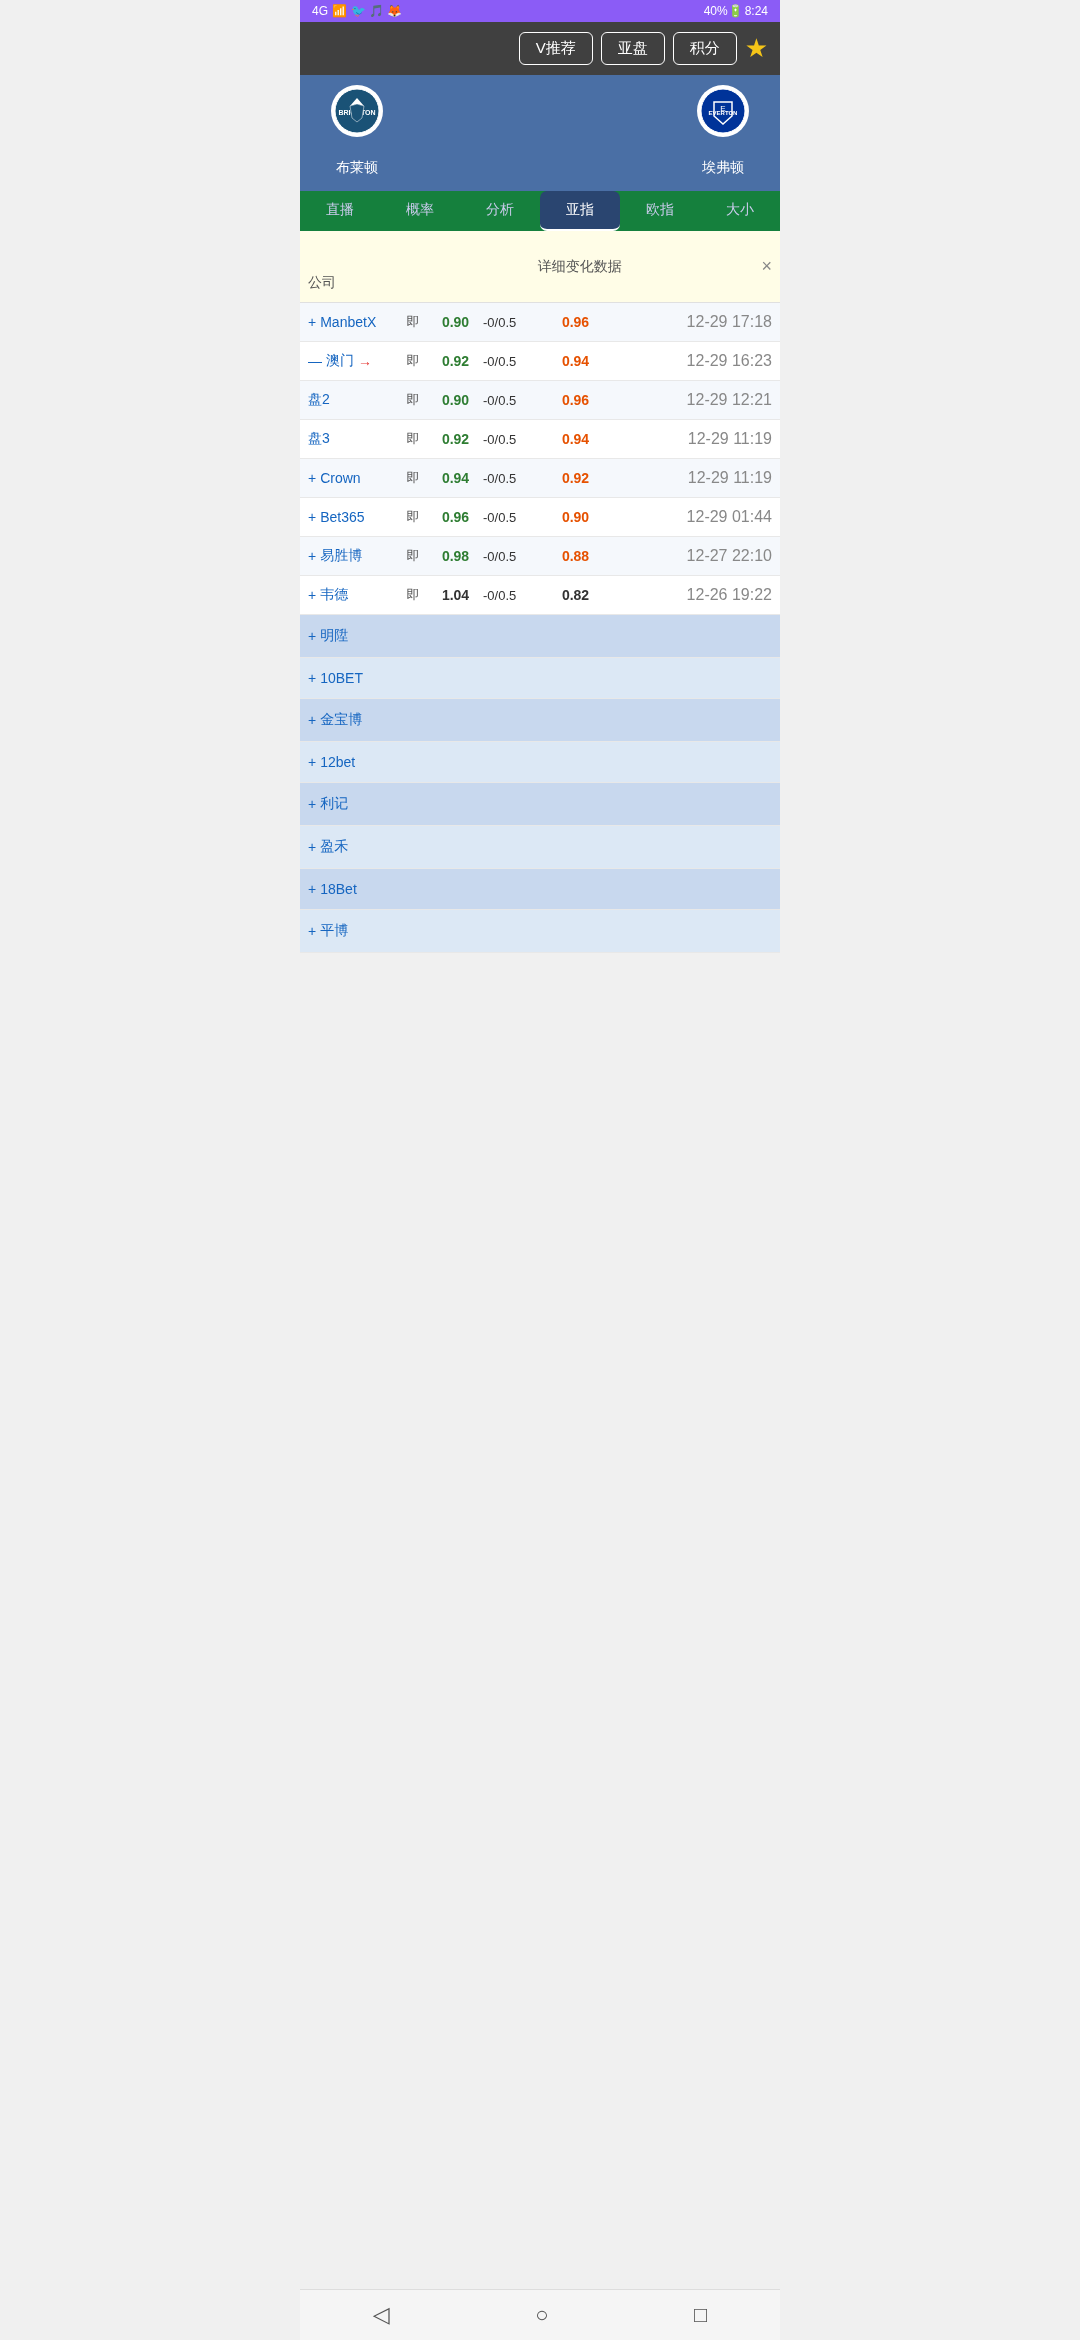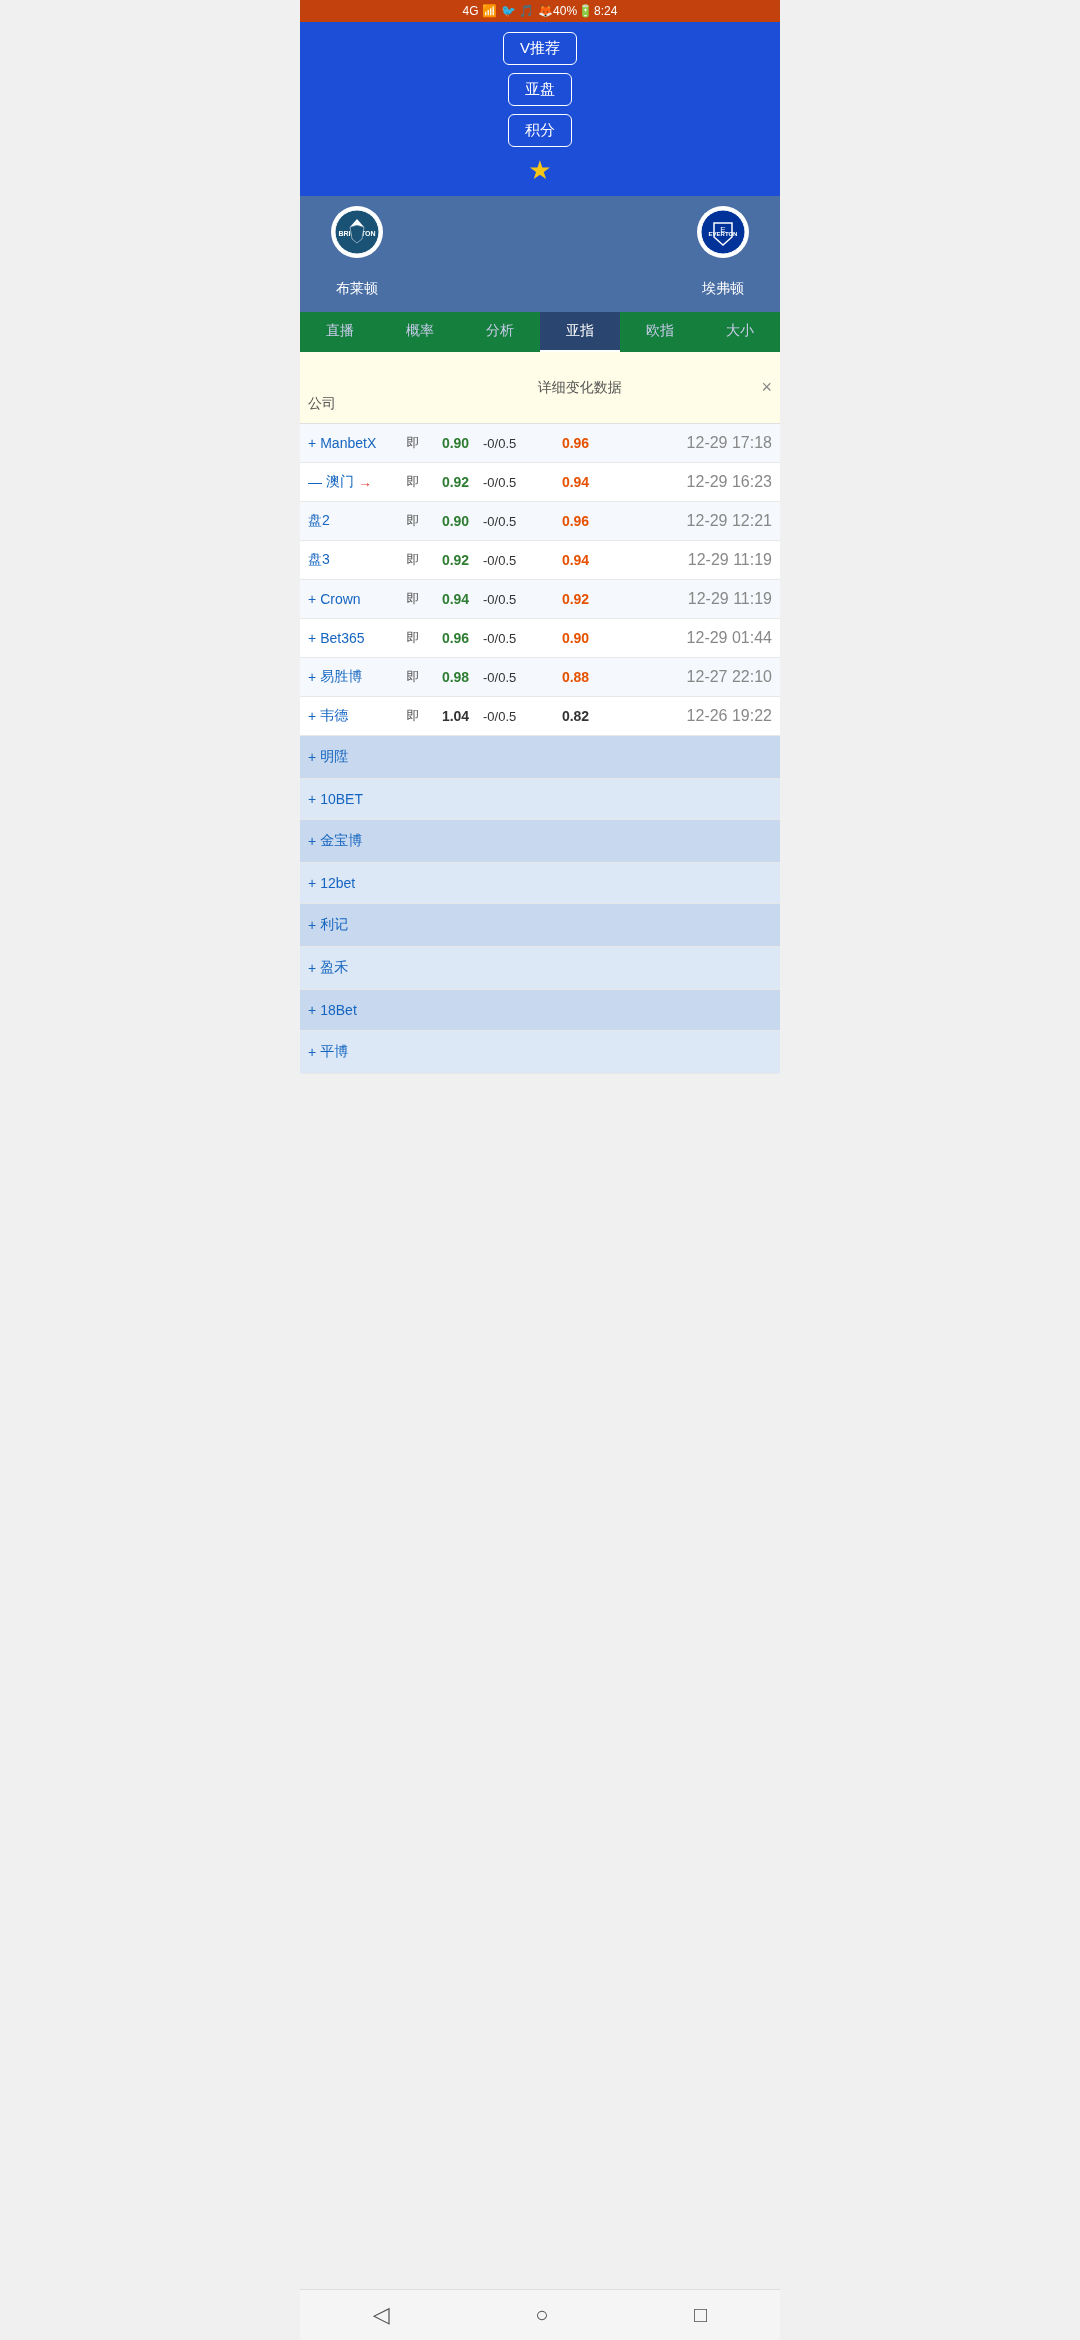--- a/index.html
+++ b/index.html
@@ -8,40 +8,39 @@
       font-family: -apple-system, "PingFang SC", "Helvetica Neue", Arial, sans-serif;
       background: #f0f0f0;
       width: 100%;
       max-width: 480px;
       margin: 0 auto;
       font-size: 14px;
     }
 
     
     .status-bar {
-      background: #c2410c;
-      display: flex;
-      justify-content: center;
+      background: #8b5cf6;
+      display: flex;
+      justify-content: space-between;
       align-items: center;
       padding: 4px 12px;
       color: white;
       font-size: 12px;
     }
     .status-left { display: flex; align-items: center; gap: 4px; }
     .status-right { display: flex; align-items: center; gap: 1px; }
 
     
     .header {
-      background: #1d4ed8;
+      background: #404040;
       padding: 10px 12px;
       display: flex;
       justify-content: flex-end;
       align-items: center;
       gap: 8px;
-      flex-direction: column;
     }
     .nav-btn {
       border: 1.5px solid white;
       color: white;
       background: transparent;
       border-radius: 6px;
       padding: 6px 16px;
       font-size: 15px;
       cursor: pointer;
     }
@@ -106,20 +105,21 @@
       padding: 10px 0;
       color: #cce;
       font-size: 14px;
       cursor: pointer;
       border-bottom: 2px solid transparent;
     }
     .tab.active {
       background: #2a4570;
       color: white;
       border-bottom: 2px solid white;
+      border-radius: 7px;
     }
 
     
     .table-header {
       background: #fffde7;
       display: flex;
       align-items: center;
       padding: 10px 8px;
       border-bottom: 1px solid #e0e0e0;
     }

